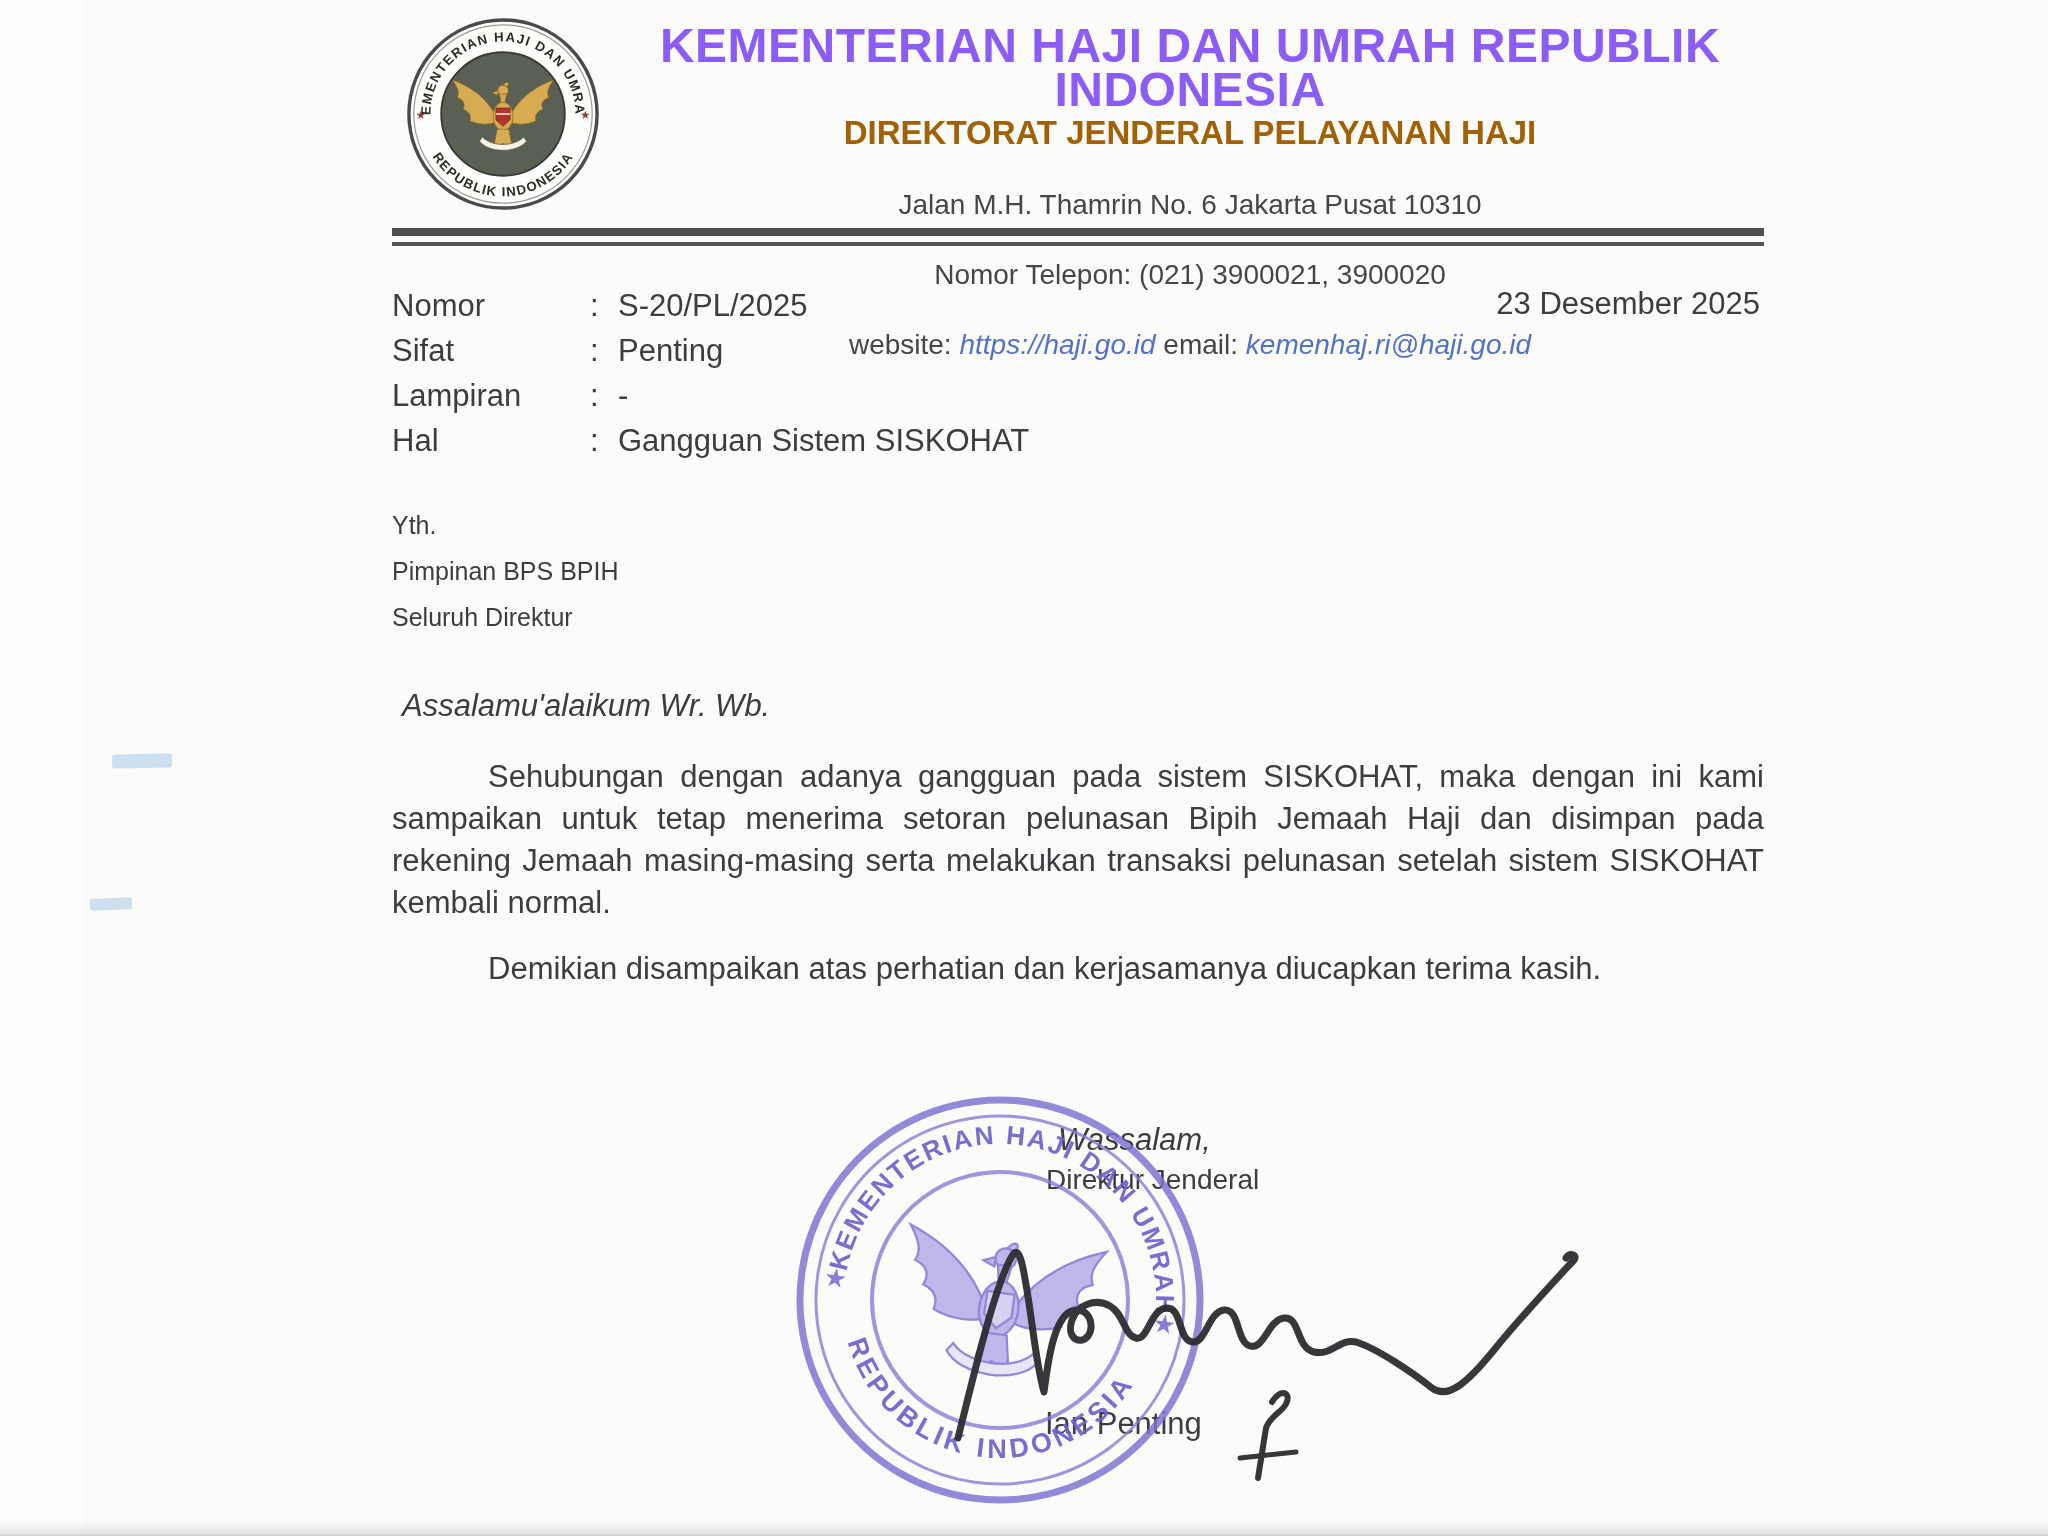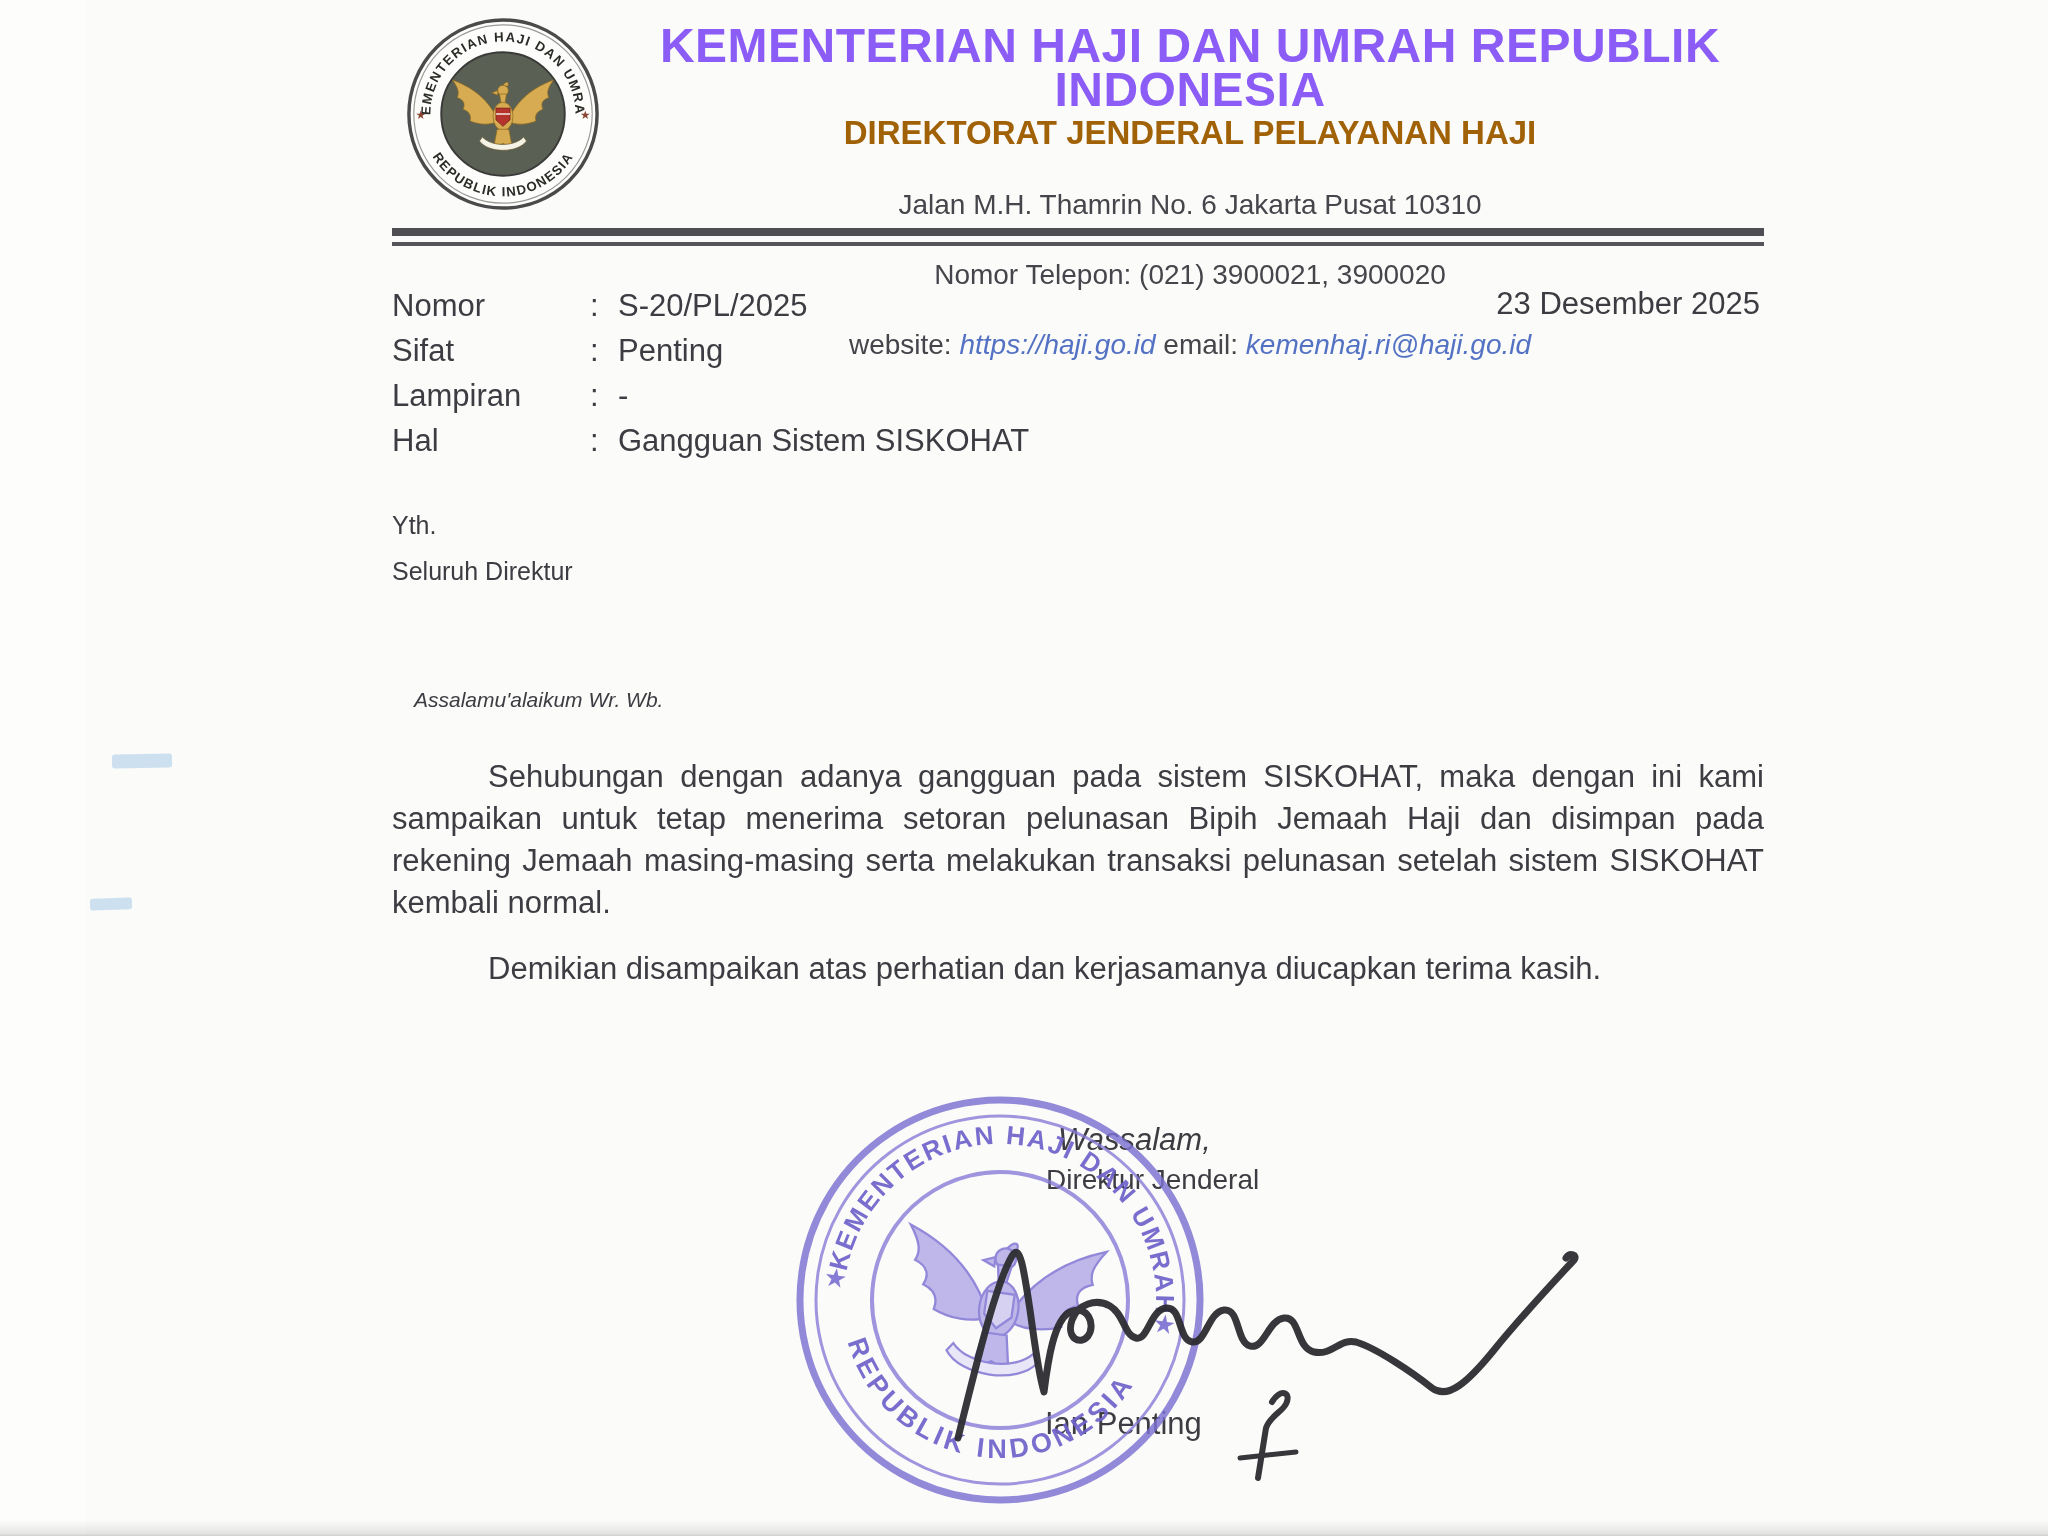--- a/index.html
+++ b/index.html
@@ -29,21 +29,21 @@
   .rule .gap{height:6px;}
   .rule .bar2{height:4px;background:#55555a;}
   
   .meta{position:absolute;left:392px;top:283px;font-size:31px;line-height:45px;}
   .meta .row{display:flex;}
   .meta .lbl{width:198px;}
   .meta .col{width:28px;}
   .date{position:absolute;left:1400px;top:286px;width:360px;text-align:right;font-size:31px;}
   
   .recipient{position:absolute;left:392px;top:502px;font-size:25px;line-height:46px;}
-  .salutation{position:absolute;left:414px;top:688px;font-size:21px;font-style:italic;}
+  .salutation{position:absolute;left:402px;top:688px;font-size:31px;font-style:italic;}
   .para{position:absolute;left:392px;width:1372px;font-size:31px;line-height:42px;
         text-align:justify;text-indent:96px;color:#3c3c42;}
   .p1{top:756px;}
   .p2{top:948px;text-align:left;}
   
   .wassalam{position:absolute;left:1058px;top:1122px;font-size:31px;font-style:italic;}
   .jobtitle{position:absolute;left:1046px;top:1164px;font-size:28px;}
   .signername{position:absolute;left:1045px;top:1406px;font-size:31px;}
   .stamp{position:absolute;left:770px;top:1070px;width:460px;height:460px;opacity:.92;}
   .signature{position:absolute;left:920px;top:1120px;width:700px;height:400px;}
@@ -135,20 +135,21 @@
     <div class="row">
       <span class="lbl">Hal</span>
       <span class="col">:</span>
       <span class="val">Gangguan Sistem SISKOHAT</span>
     </div>
   </div>
   <div class="date">23 Desember 2025</div>
 
   <div class="recipient">
     <div>Yth.</div>
+    <div>Pimpinan BPS BPIH</div>
     <div>Seluruh Direktur</div>
   </div>
 
   <div class="salutation">Assalamu'alaikum Wr. Wb.</div>
 
   <div class="para p1">Sehubungan dengan adanya gangguan pada sistem SISKOHAT, maka dengan ini kami sampaikan untuk tetap menerima setoran pelunasan Bipih Jemaah Haji dan disimpan pada rekening Jemaah masing-masing serta melakukan transaksi pelunasan setelah sistem SISKOHAT kembali normal.</div>
   <div class="para p2">Demikian disampaikan atas perhatian dan kerjasamanya diucapkan terima kasih.</div>
 
   <div class="wassalam">Wassalam,</div>
   <div class="jobtitle">Direktur Jenderal</div>

